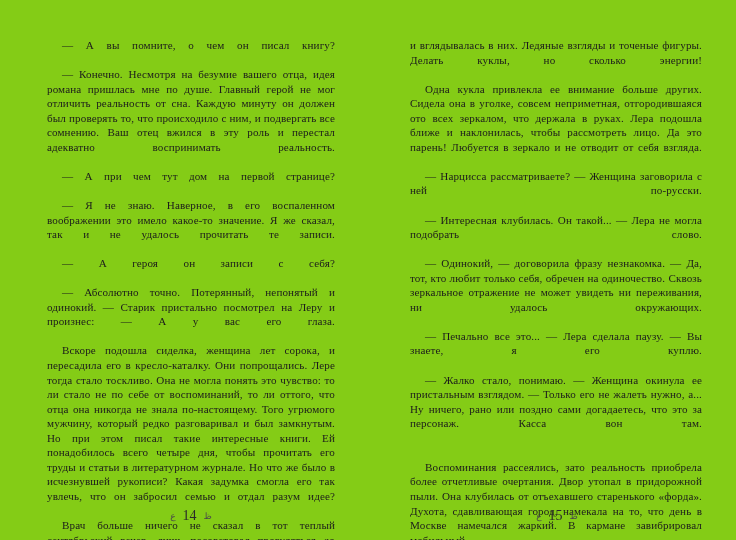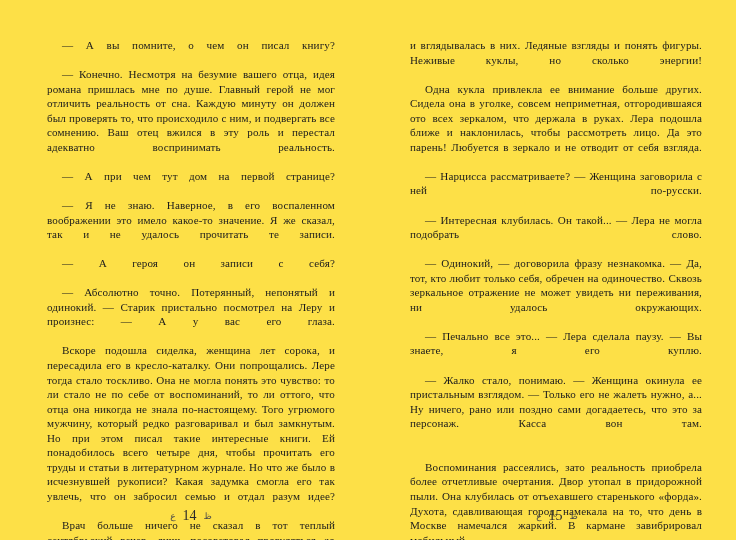--- a/index.html
+++ b/index.html
@@ -12,21 +12,21 @@
     width: 736px;
     height: 540px;
     overflow: hidden;
     font-family: "Liberation Serif", "DejaVu Serif", serif;
     color: #1c1c1c;
   }
   .spread {
     position: relative;
     width: 736px;
     height: 540px;
-    background: #fde047;
+    background: #84cc16;
     display: flex;
     box-sizing: border-box;
   }
   .page {
     position: relative;
     box-sizing: border-box;
     height: 540px;
   }
   .page-left {
     width: 368px;
@@ -114,21 +114,21 @@
     </div>
     <div class="folio">
       <span class="orn">ظ</span><span class="num">14</span><span class="orn">ع</span>
     </div>
   </div>
 
   <div class="gutter"></div>
 
   <div class="page page-right">
     <div class="textblock">
-      <p class="para nosplit">и вглядывалась в них. Ледяные взгляды и понять фигуры. Неживые куклы, но сколько энергии!</p>
+      <p class="para nosplit">и вглядывалась в них. Ледяные взгляды и точеные фигуры. Делать куклы, но сколько энергии!</p>
       <p class="para">Одна кукла привлекла ее внимание больше других. Сидела она в уголке, совсем неприметная, отгородившаяся ото всех зеркалом, что держала в руках. Лера подошла ближе и наклонилась, чтобы рассмотреть лицо. Да это парень! Любуется в зеркало и не отводит от себя взгляда.</p>
       <p class="para">— Нарцисса рассматриваете? — Женщина заговорила с ней по-русски.</p>
       <p class="para">— Интересная клубилась. Он такой... — Лера не могла подобрать слово.</p>
       <p class="para">— Одинокий, — договорила фразу незнакомка. — Да, тот, кто любит только себя, обречен на одиночество. Сквозь зеркальное отражение не может увидеть ни переживания, ни удалось окружающих.</p>
       <p class="para">— Печально все это... — Лера сделала паузу. — Вы знаете, я его куплю.</p>
       <p class="para">— Жалко стало, понимаю. — Женщина окинула ее пристальным взглядом. — Только его не жалеть нужно, а... Ну ничего, рано или поздно сами догадаетесь, что это за персонаж. Касса вон там.</p>
       <div class="gap"></div>
       <p class="para">Воспоминания рассеялись, зато реальность приобрела более отчетливые очертания. Двор утопал в придорожной пыли. Она клубилась от отъехавшего старенького «форда». Духота, сдавливающая город, намекала на то, что день в Москве намечался жаркий. В кармане завибрировал мобильный.</p>
 
     </div>

